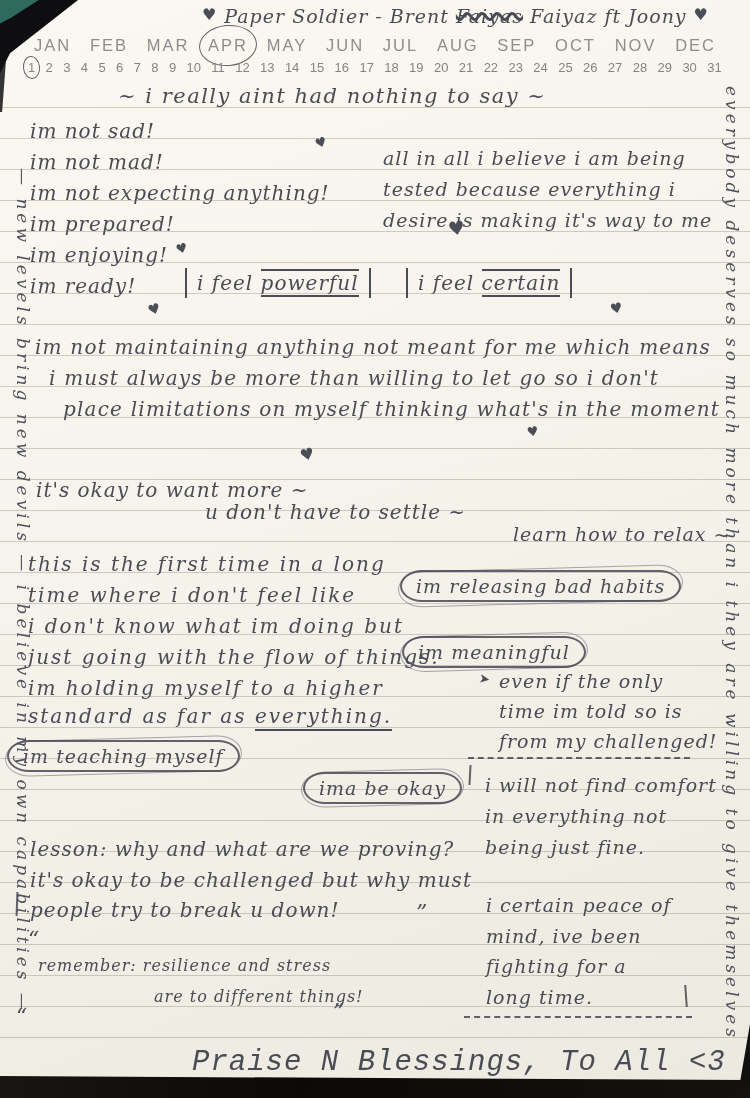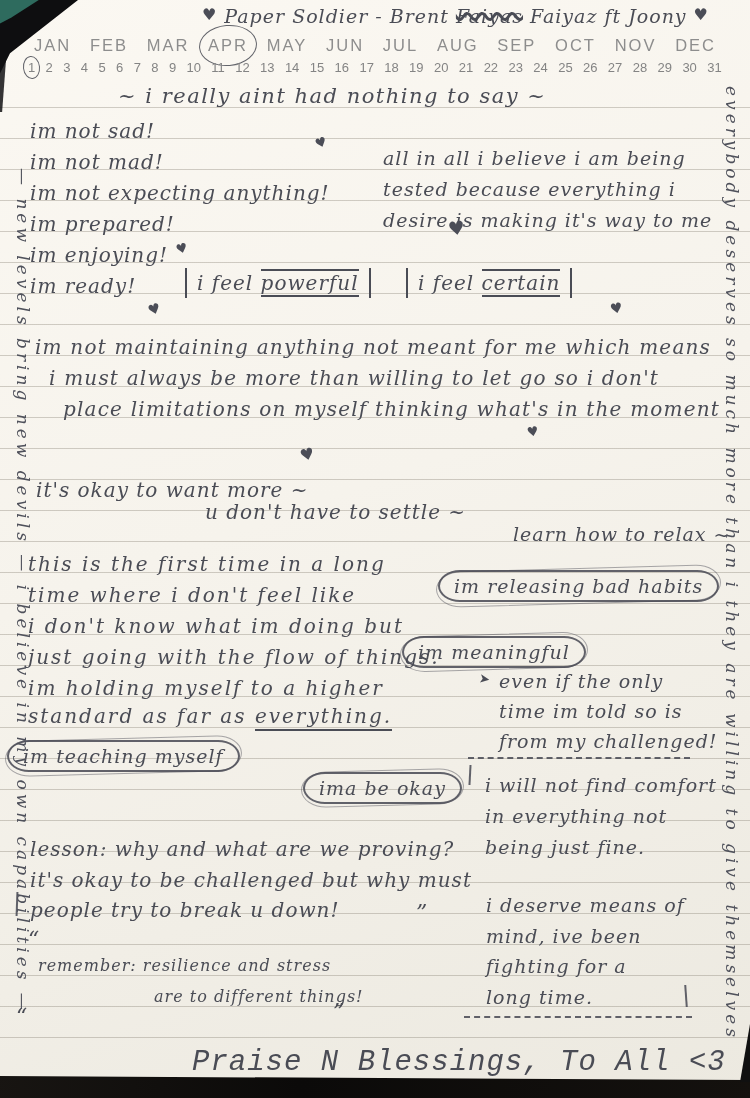--- a/index.html
+++ b/index.html
@@ -27,21 +27,21 @@
   .maintain span:nth-child(3){margin-left:28px;}
   .maintain span:nth-child(4){margin-left:42px;}
   .wantmore{left:36px;top:478px;font-size:20px;}
   .settle{left:205px;top:500px;font-size:20px;}
   .relax{left:513px;top:523px;font-size:19px;}
   .flow{left:28px;top:549px;font-size:20px;line-height:31px;letter-spacing:2px;}
   .flowtail{left:28px;top:704px;font-size:20px;letter-spacing:2px;}
   .ul{border-bottom:2px solid #4a4c55;padding-bottom:1px;}
   .bubble{font-size:19px;border:2px solid rgba(70,72,82,.85);border-radius:22px/16px;padding:3px 14px;}
   .bubble::after{content:'';position:absolute;inset:-4px;border:1.6px solid rgba(70,72,82,.45);border-radius:28px/20px;transform:rotate(-1.6deg);}
-  .b-releasing{left:438px;top:570px;}
+  .b-releasing{left:400px;top:570px;}
   .b-meaningful{left:402px;top:636px;}
   .b-teaching{left:7px;top:740px;text-align:right;}
   .b-okay{left:303px;top:772px;text-align:right;}
   .arrow{position:absolute;left:479px;top:671px;font-size:13px;color:#4a4c55;font-style:normal;transform:rotate(8deg);}
   .reflect{left:499px;top:666px;font-size:19px;line-height:30px;}
   .comfort{left:485px;top:770px;font-size:19px;line-height:31px;}
   .lesson{left:30px;top:834px;font-size:20px;line-height:30.5px;}
   .remember{left:38px;top:950px;font-size:16px;line-height:31px;}
   .remember span:nth-child(2){margin-left:116px;}
   .deserve{left:486px;top:890px;font-size:19px;line-height:30.5px;}
@@ -223,21 +223,21 @@
       <span>it's okay to be challenged but why must</span>
       <span>people try to break u down!</span>
     </div>
 
   <div class="hw vlist remember">
       <span>remember: resilience and stress</span>
       <span>are to different things!</span>
     </div>
 
   <div class="hw vlist deserve">
-      <span>i deserve means of</span>
+      <span>i certain peace of</span>
       <span>mind, ive been</span>
       <span>fighting for a</span>
       <span>long time.</span>
     </div>
   <div class="tick t2"></div>
   <div class="dashed d2"></div>
 
   <span class="quote" style="left:416px;top:900px;">”</span>
   <span class="quote" style="left:28px;top:927px;">“</span>
   <span class="quote" style="left:333px;top:999px;">”</span>

